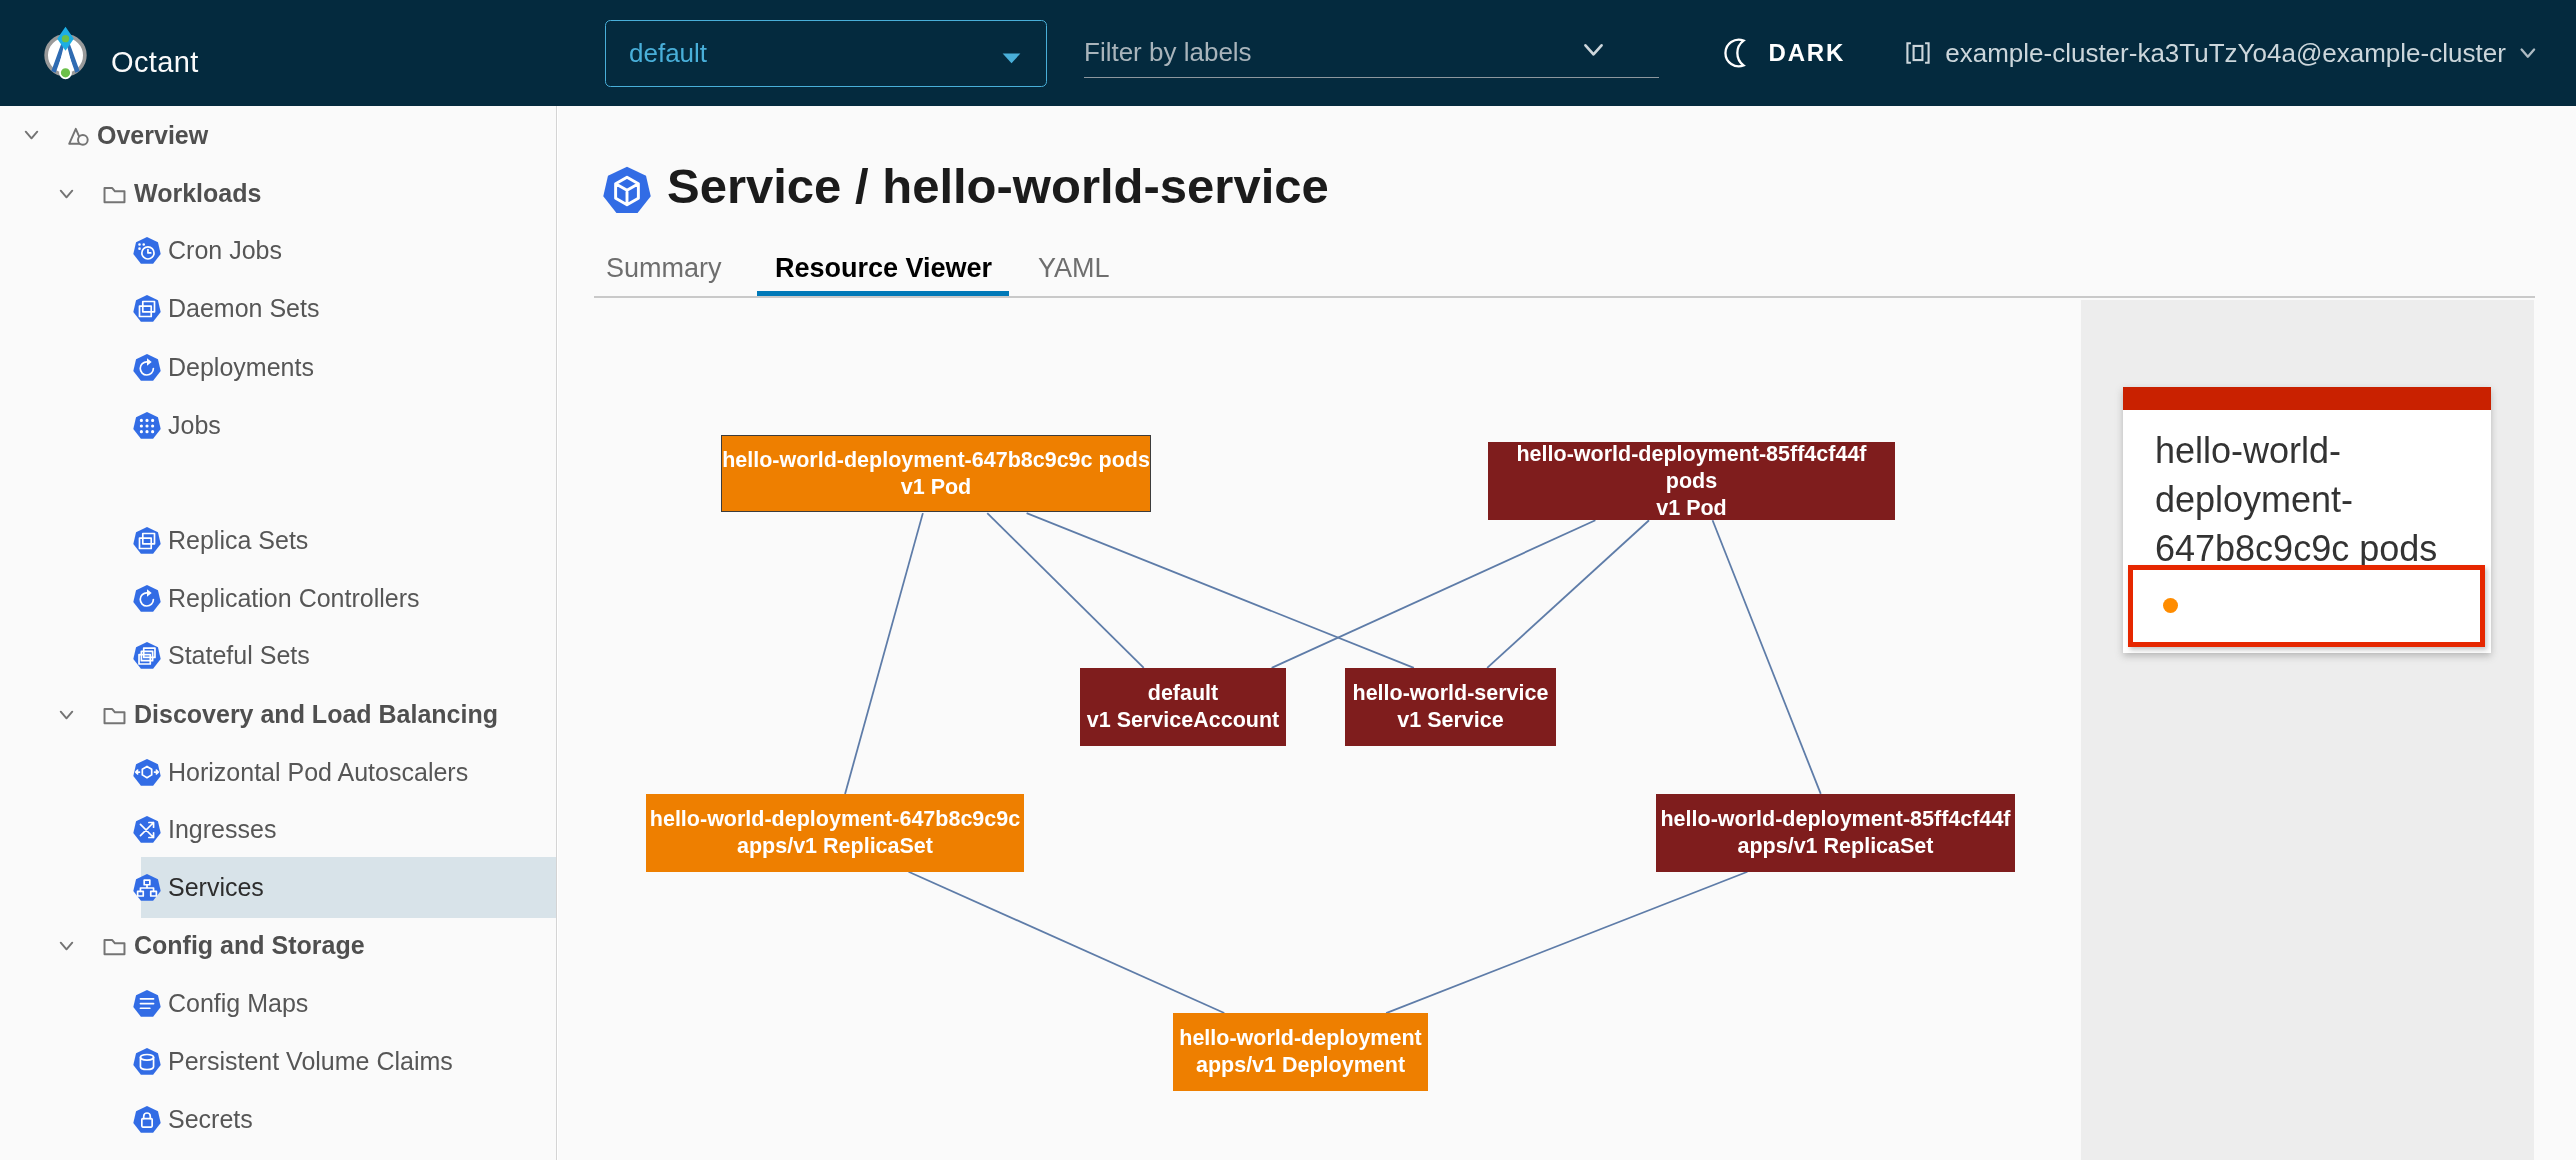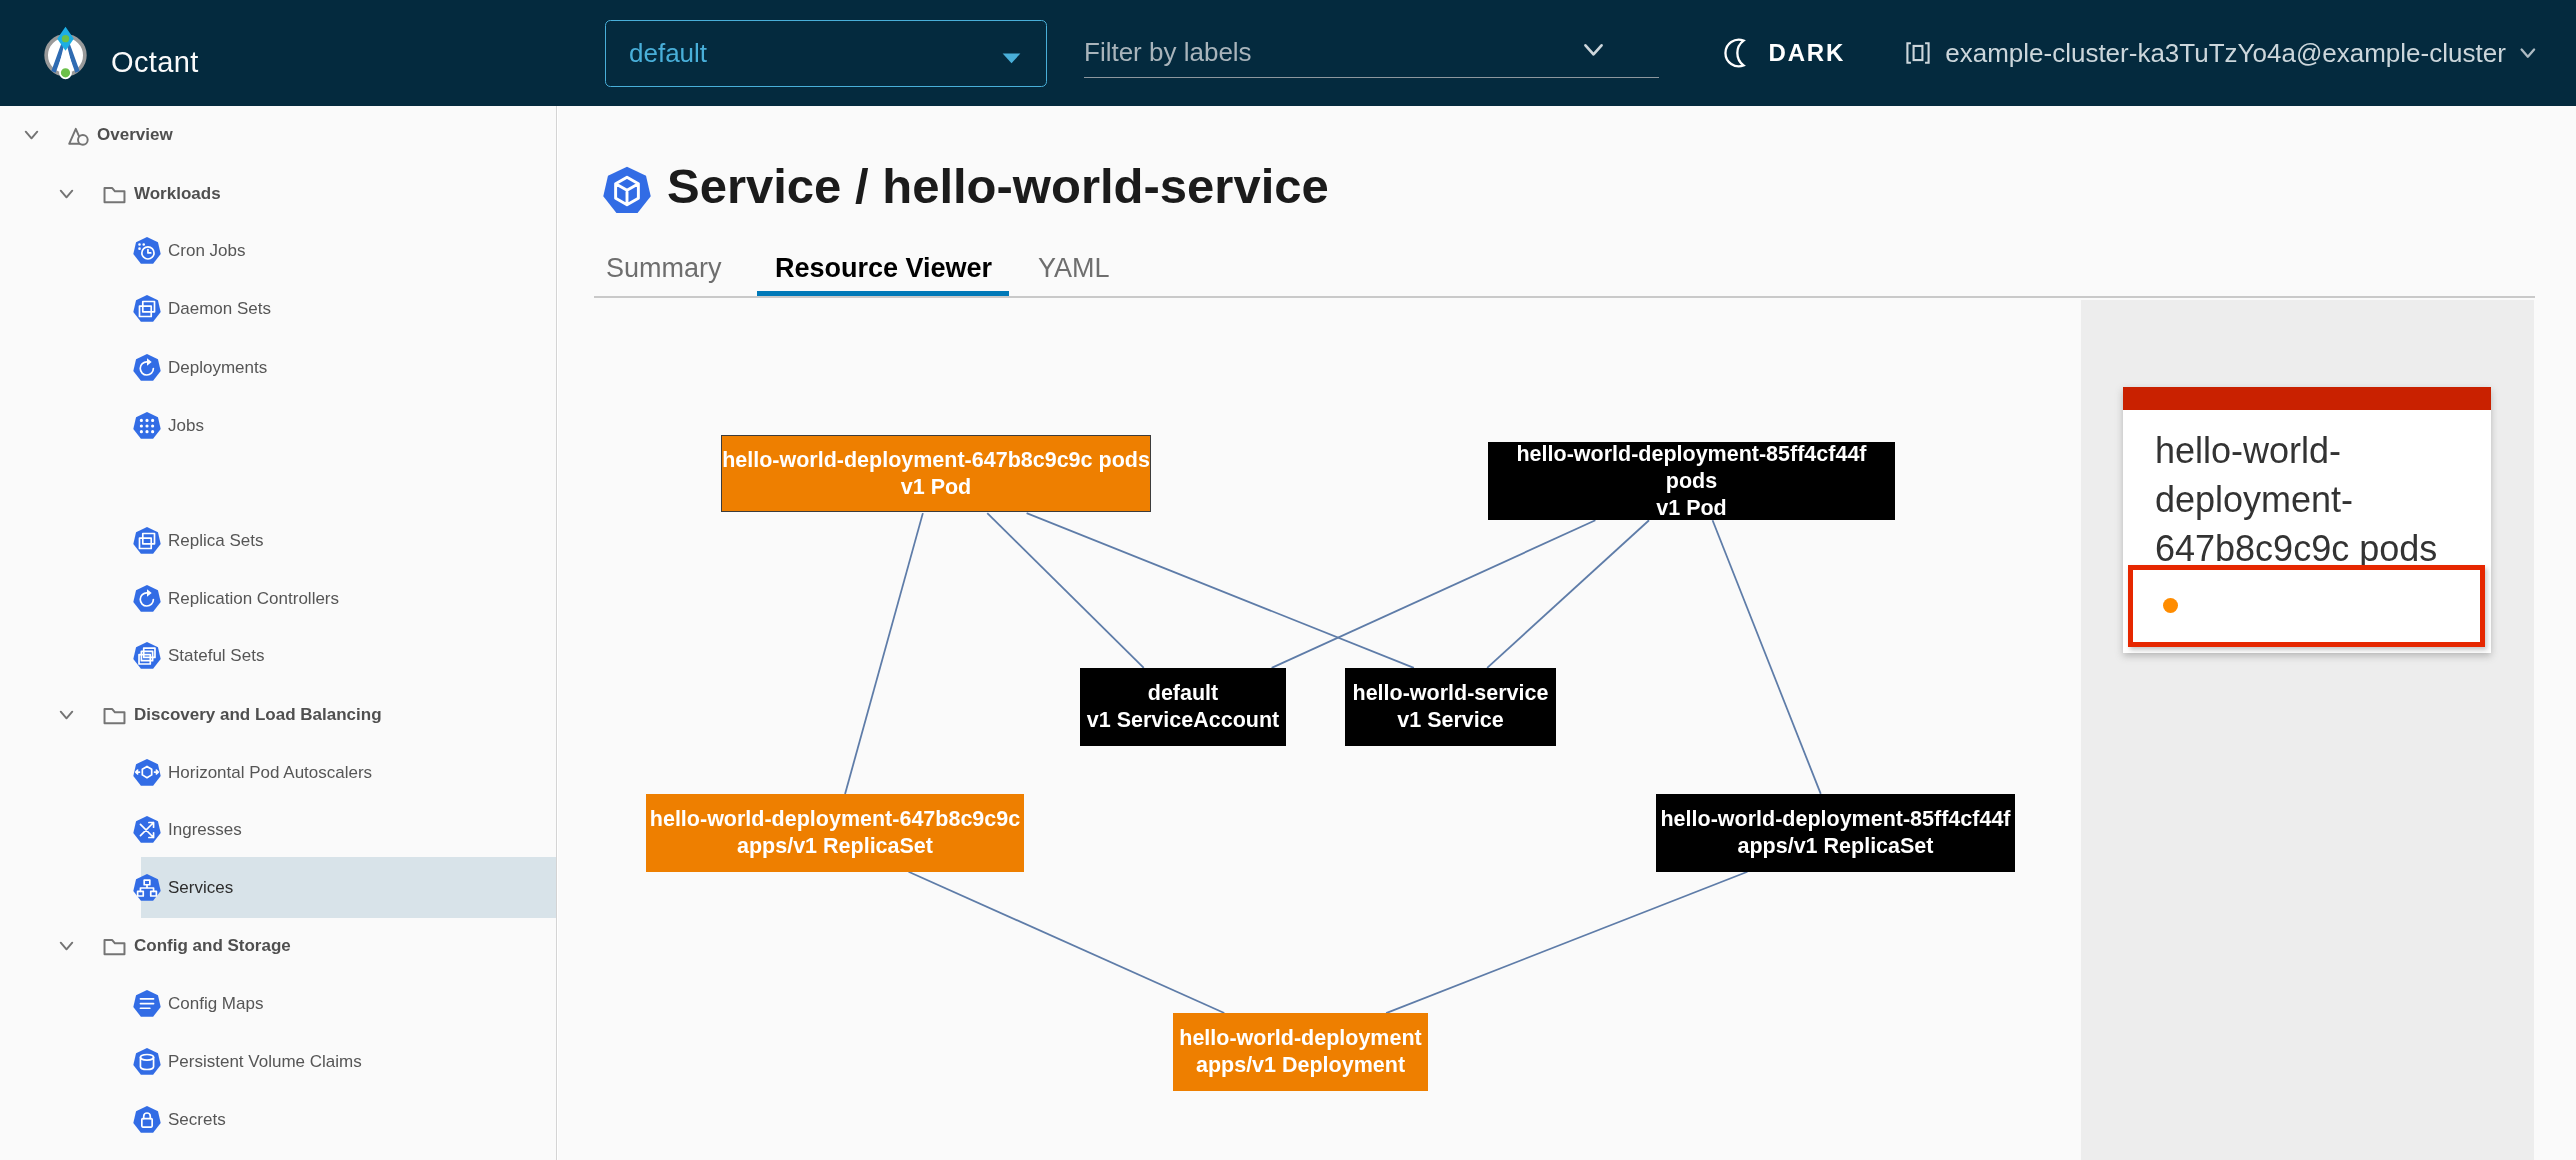--- a/index.html
+++ b/index.html
@@ -25,41 +25,41 @@
   #cluster-ctx{position:absolute;right:38px;top:0;height:106px;display:flex;align-items:center;gap:12.5px;cursor:pointer}
   #cluster-label{color:#ccd6db;font-size:26px}
 
   
   #sidebar{position:absolute;left:0;top:106px;width:557px;height:1054px;background:#fafafa;
     border-right:0.9px solid #d4d4d4}
   .srow{position:absolute;left:0;width:100%;height:57px;display:flex;align-items:center;cursor:pointer}
   .srow .hl{position:absolute;left:141px;right:0;top:-1.8px;bottom:-1.8px;background:#d8e3e9;display:none}
   .srow.sel .hl{display:block}
   .srow>*{position:relative}
-  .slabel{position:absolute;color:#565656;font-size:17px;white-space:nowrap}
+  .slabel{position:absolute;color:#565656;font-size:25px;white-space:nowrap}
   .slabel.bold{font-weight:700;color:#4f4f4f}
   .srow.sel .slabel{color:#2d2d2d}
   .sicon{position:absolute;top:50%;transform:translateY(-50%);display:flex}
 
   
   #main{position:absolute;left:558px;top:106px;width:2018px;height:1054px;background:#fafafa}
   #title-icon{position:absolute;left:43px;top:59px;width:52px;height:52px}
   #page-title{position:absolute;left:109px;top:52px;font-size:49px;color:#1b1b1b;white-space:nowrap}
   .tab{position:absolute;top:147px;font-size:27px;color:#6e6e6e;cursor:pointer;white-space:nowrap}
   .tab.active{color:#000;font-weight:700}
   #tab-underline{position:absolute;left:199px;top:185px;width:252px;height:5.4px;background:#0079b8}
   #tabs-divider{position:absolute;left:36px;top:190px;width:1941px;height:1.8px;background:#c9c9c9}
 
   
   #graph{position:absolute;left:0;top:194px;width:1523px;height:860px}
   #edges{position:absolute;left:0;top:0}
   .gnode{position:absolute;display:flex;flex-direction:column;align-items:center;justify-content:center;
     color:#fff;font-size:21.5px;font-weight:700;text-align:center;line-height:27px;cursor:pointer}
   .gnode.orange{background:#ee7f00}
-  .gnode.green{background:#000000}
+  .gnode.green{background:#7f1d1d}
   .gnode.sel{border:1.8px solid #3c3c3c}
 
   
   #right-panel{position:absolute;left:1523px;top:194px;width:453px;height:860px;background:#ededed}
   #detail-card{position:absolute;left:42px;top:87px;width:368px;height:266px;background:#fff;
     box-shadow:0 2.7px 7.2px rgba(120,120,120,.45)}
   #card-topbar{position:absolute;left:0;top:0;width:100%;height:23px;background:#c92100}
   #card-title{position:absolute;left:32px;top:39px;width:309px;font-size:36px;line-height:49px;color:#333}
   #card-selection{position:absolute;left:5.4px;top:178px;width:357px;height:82px;background:#fff;
     border:5.4px solid #e62700;box-shadow:1.8px 2.7px 4.5px rgba(120,120,120,.4)}

